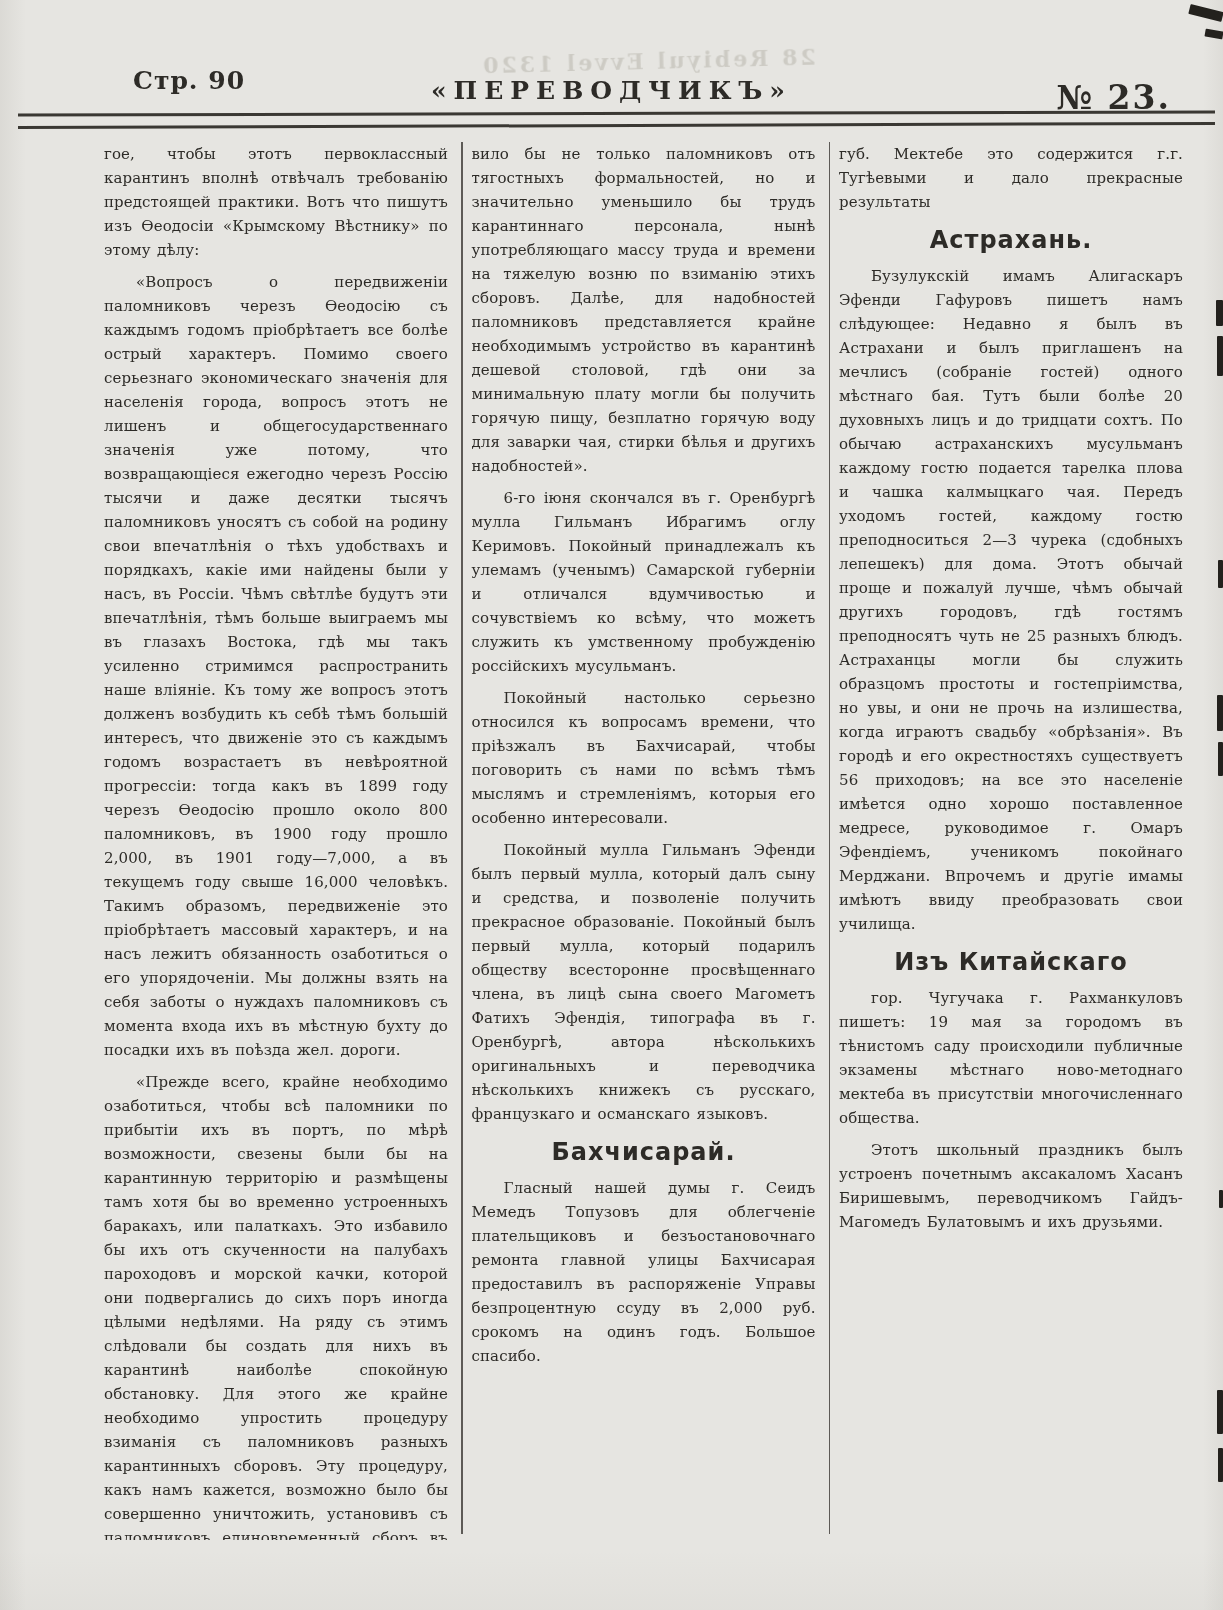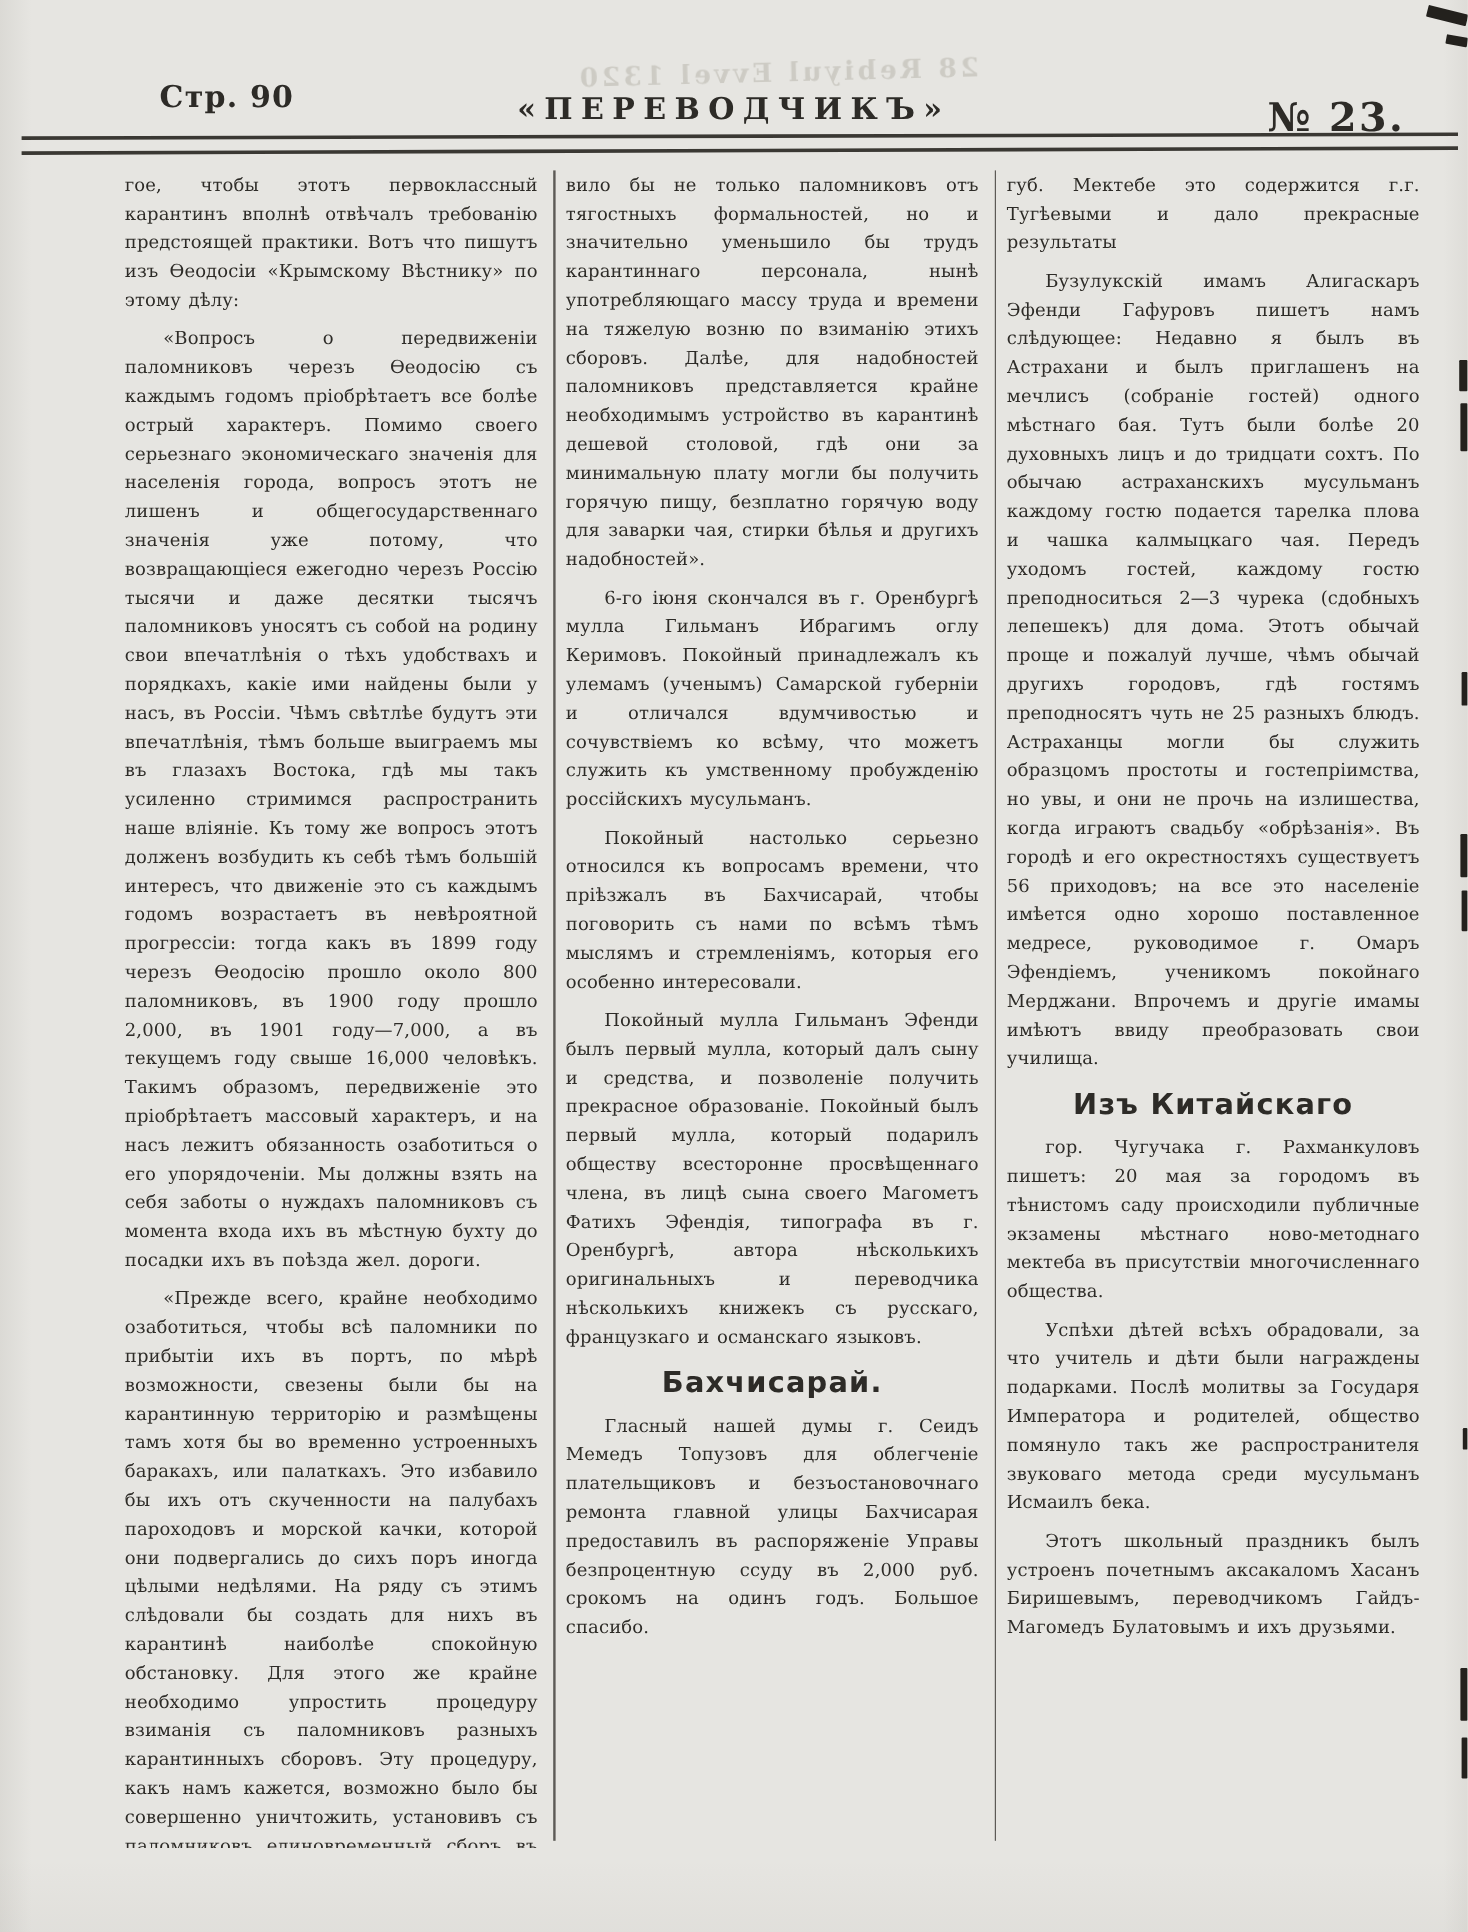--- a/index.html
+++ b/index.html
@@ -81,24 +81,24 @@
         <p class="para no-indent">вило бы не только паломниковъ отъ тягостныхъ формальностей, но и значительно уменьшило бы трудъ карантиннаго персонала, нынѣ употребляющаго массу труда и времени на тяжелую возню по взиманію этихъ сборовъ. Далѣе, для надобностей паломниковъ представляется крайне необходимымъ устройство въ карантинѣ дешевой столовой, гдѣ они за минимальную плату могли бы получить горячую пищу, безплатно горячую воду для заварки чая, стирки бѣлья и другихъ надобностей».</p>
         <p class="para">6-го іюня скончался въ г. Оренбургѣ мулла Гильманъ Ибрагимъ оглу Керимовъ. Покойный принадлежалъ къ улемамъ (ученымъ) Самарской губерніи и отличался вдумчивостью и сочувствіемъ ко всѣму, что можетъ служить къ умственному пробужденію россійскихъ мусульманъ.</p>
         <p class="para">Покойный настолько серьезно относился къ вопросамъ времени, что пріѣзжалъ въ Бахчисарай, чтобы поговорить съ нами по всѣмъ тѣмъ мыслямъ и стремленіямъ, которыя его особенно интересовали.</p>
         <p class="para">Покойный мулла Гильманъ Эфенди былъ первый мулла, который далъ сыну и средства, и позволеніе получить прекрасное образованіе. Покойный былъ первый мулла, который подарилъ обществу всесторонне просвѣщеннаго члена, въ лицѣ сына своего Магометъ Фатихъ Эфендія, типографа въ г. Оренбургѣ, автора нѣсколькихъ оригинальныхъ и переводчика нѣсколькихъ книжекъ съ русскаго, французкаго и османскаго языковъ.</p>
         <h2 class="heading">Бахчисарай.</h2>
         <p class="para">Гласный нашей думы г. Сеидъ Мемедъ Топузовъ для облегченіе плательщиковъ и безъостановочнаго ремонта главной улицы Бахчисарая предоставилъ въ распоряженіе Управы безпроцентную ссуду въ 2,000 руб. срокомъ на одинъ годъ. Большое спасибо.</p>
       </div>
     <div class="col-divider"></div>
     <div class="col">
         <p class="para no-indent">губ. Мектебе это содержится г.г. Тугѣевыми и дало прекрасные результаты</p>
+        <h2 class="heading">Астрахань.</h2>
         <p class="para">Бузулукскій имамъ Алигаскаръ Эфенди Гафуровъ пишетъ намъ слѣдующее: Недавно я былъ въ Астрахани и былъ приглашенъ на мечлисъ (собраніе гостей) одного мѣстнаго бая. Тутъ были болѣе 20 духовныхъ лицъ и до тридцати сохтъ. По обычаю астраханскихъ мусульманъ каждому гостю подается тарелка плова и чашка калмыцкаго чая. Передъ уходомъ гостей, каждому гостю преподноситься 2—3 чурека (сдобныхъ лепешекъ) для дома. Этотъ обычай проще и пожалуй лучше, чѣмъ обычай другихъ городовъ, гдѣ гостямъ преподносятъ чуть не 25 разныхъ блюдъ. Астраханцы могли бы служить образцомъ простоты и гостепріимства, но увы, и они не прочь на излишества, когда играютъ свадьбу «обрѣзанія». Въ городѣ и его окрестностяхъ существуетъ 56 приходовъ; на все это населеніе имѣется одно хорошо поставленное медресе, руководимое г. Омаръ Эфендіемъ, ученикомъ покойнаго Мерджани. Впрочемъ и другіе имамы имѣютъ ввиду преобразовать свои училища.</p>
         <h2 class="heading">Изъ Китайскаго</h2>
-        <p class="para">гор. Чугучака г. Рахманкуловъ пишетъ: 20 мая за городомъ въ тѣнистомъ саду происходили публичные экзамены мѣстнаго ново-методнаго мектеба въ присутствіи многочисленнаго общества.</p>
-        <p class="para">Успѣхи дѣтей всѣхъ обрадовали, за что учитель и дѣти были награждены подарками. Послѣ молитвы за Государя Императора и родителей, общество помянуло такъ же распространителя звуковаго метода среди мусульманъ Исмаилъ бека.</p>
+        <p class="para">гор. Чугучака г. Рахманкуловъ пишетъ: 19 мая за городомъ въ тѣнистомъ саду происходили публичные экзамены мѣстнаго ново-методнаго мектеба въ присутствіи многочисленнаго общества.</p>
         <p class="para">Этотъ школьный праздникъ былъ устроенъ почетнымъ аксакаломъ Хасанъ Биришевымъ, переводчикомъ Гайдъ-Магомедъ Булатовымъ и ихъ друзьями.</p>
       </div>
   </div>
 
   <div class="ink-mark" style="right:0;top:8px;width:34px;height:10px;transform:rotate(14deg);"></div>
   <div class="ink-mark" style="right:0;top:30px;width:18px;height:8px;transform:rotate(10deg);"></div>
   <div class="ink-mark" style="right:0;top:300px;width:7px;height:26px;"></div>
   <div class="ink-mark" style="right:0;top:336px;width:6px;height:40px;"></div>
   <div class="ink-mark" style="right:0;top:560px;width:5px;height:28px;"></div>
   <div class="ink-mark" style="right:0;top:695px;width:6px;height:36px;"></div>

